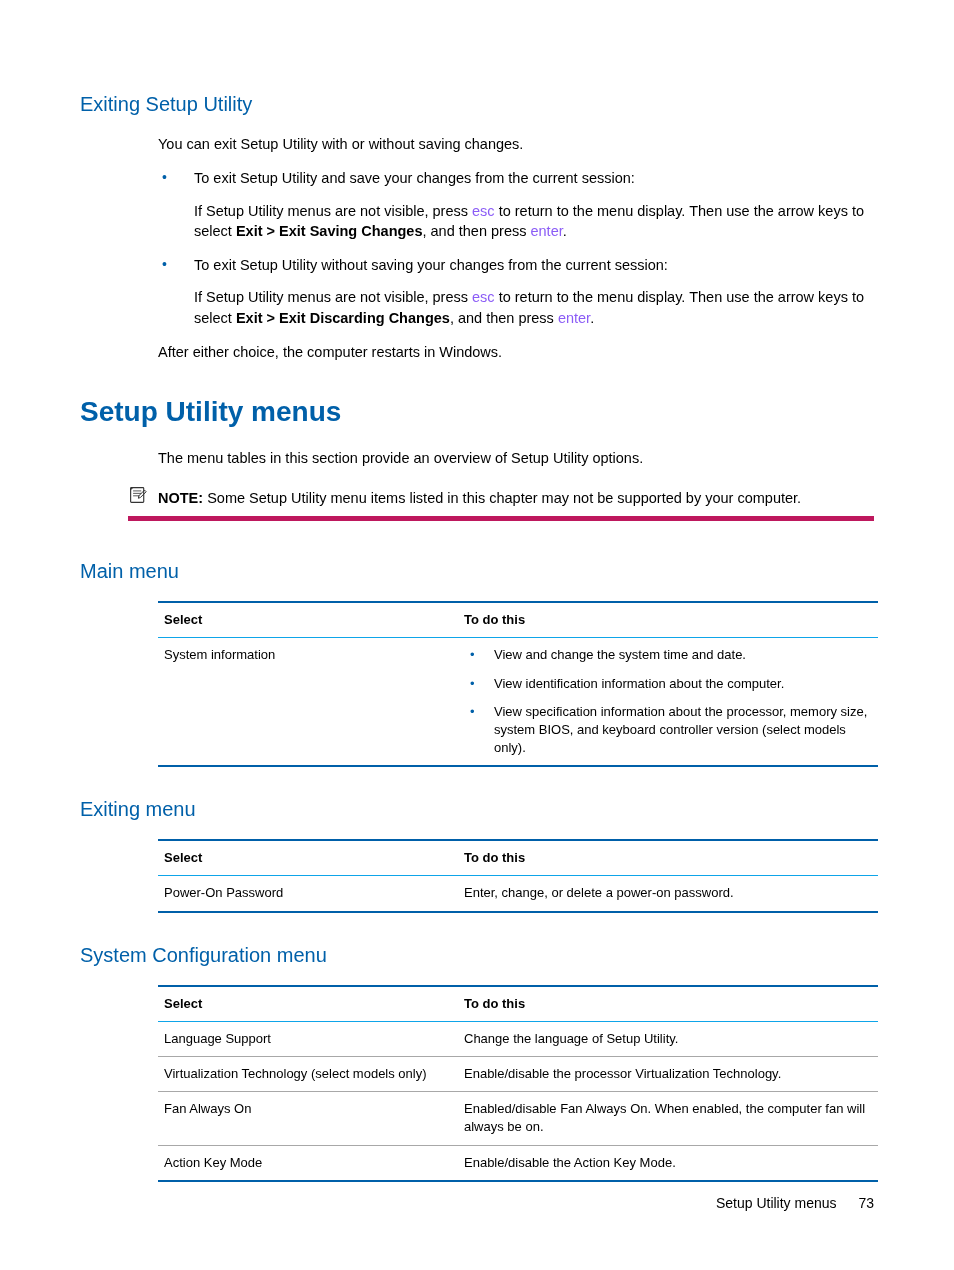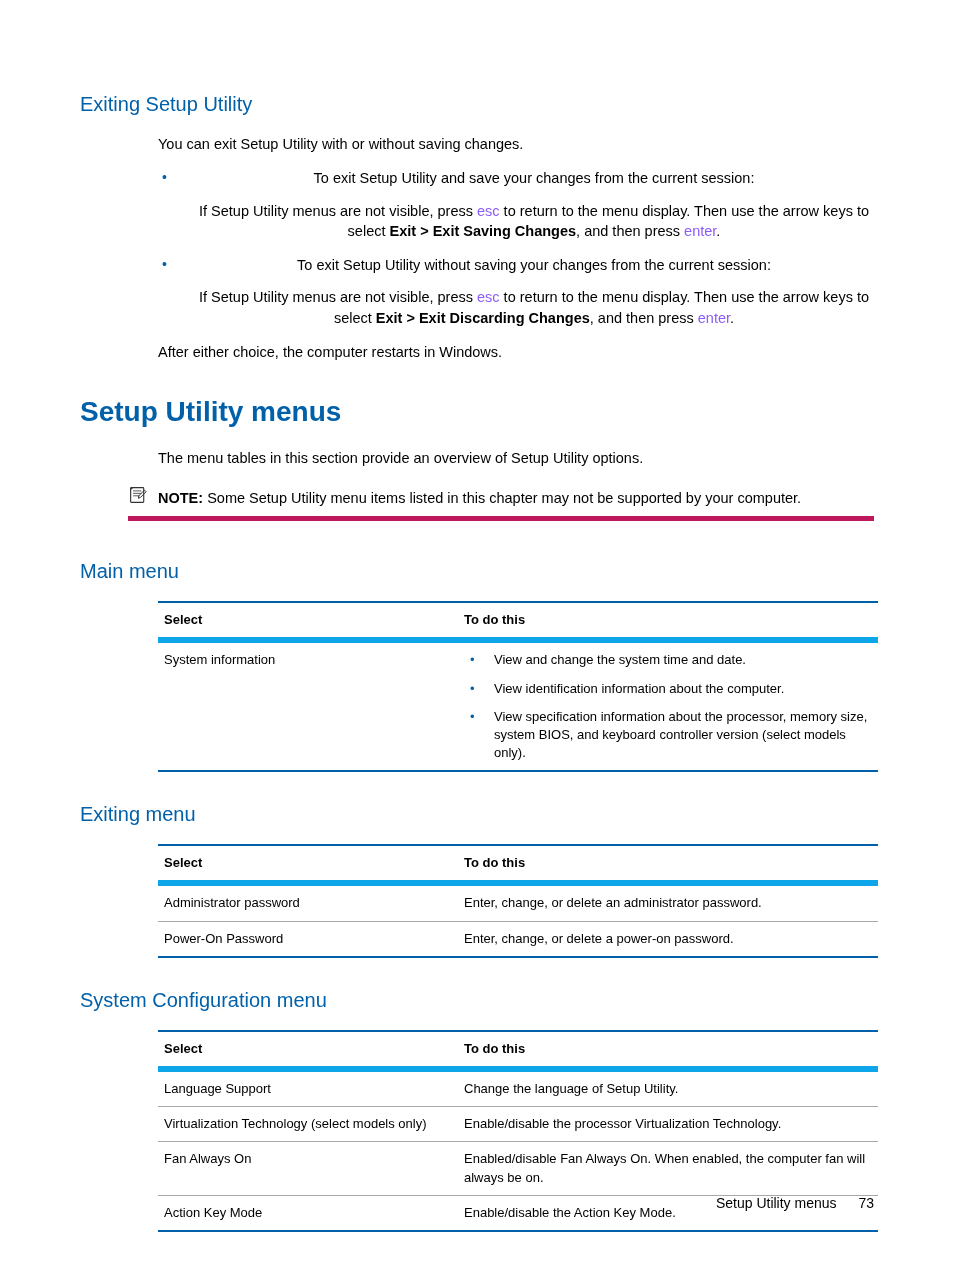--- a/index.html
+++ b/index.html
@@ -31,21 +31,20 @@
       margin-left: 78px;
       margin-bottom: 14px;
     }
     .body-p-noindent {
       margin-left: 78px;
       margin-bottom: 14px;
     }
     .bullet-list {
       margin-left: 78px;
       list-style: none;
-      text-align: center;
     }
     .bullet-list > li {
       position: relative;
       padding-left: 36px;
       margin-bottom: 14px;
     }
     .bullet-list > li::before {
       content: "•";
       color: #0060a9;
       position: absolute;
@@ -76,21 +75,21 @@
       margin-left: 30px;
     }
     .note-label { font-weight: bold; }
     table.menu-tbl {
       width: 720px;
       margin-left: 78px;
       border-collapse: collapse;
       font-size: 13px;
       margin-bottom: 28px;
     }
-    table.menu-tbl thead tr { border-top: 2px solid #0060a9; border-bottom: 6px solid #0ea5e9; margin-top: 47px; }
+    table.menu-tbl thead tr { border-top: 2px solid #0060a9; border-bottom: 1px solid #0ea5e9; margin-top: 47px; }
     table.menu-tbl th {
       text-align: left;
       font-weight: bold;
       padding: 8px 6px;
       vertical-align: top;
     }
     table.menu-tbl td {
       text-align: left;
       padding: 8px 6px;
       vertical-align: top;
@@ -190,24 +189,20 @@
 <div class="h3">Exiting menu</div>
 <table class="menu-tbl">
   <thead>
     <tr>
       <th class="td-left">Select</th>
       <th class="td-right">To do this</th>
     </tr>
   </thead>
   <tbody>
     <tr>
-      <td class="td-left">Administrator password</td>
-      <td class="td-right">Enter, change, or delete an administrator password.</td>
-    </tr>
-    <tr>
       <td class="td-left">Power-On Password</td>
       <td class="td-right">Enter, change, or delete a power-on password.</td>
     </tr>
   </tbody>
 </table>
 
 <div class="h3">System Configuration menu</div>
 <table class="menu-tbl">
   <thead>
     <tr>

